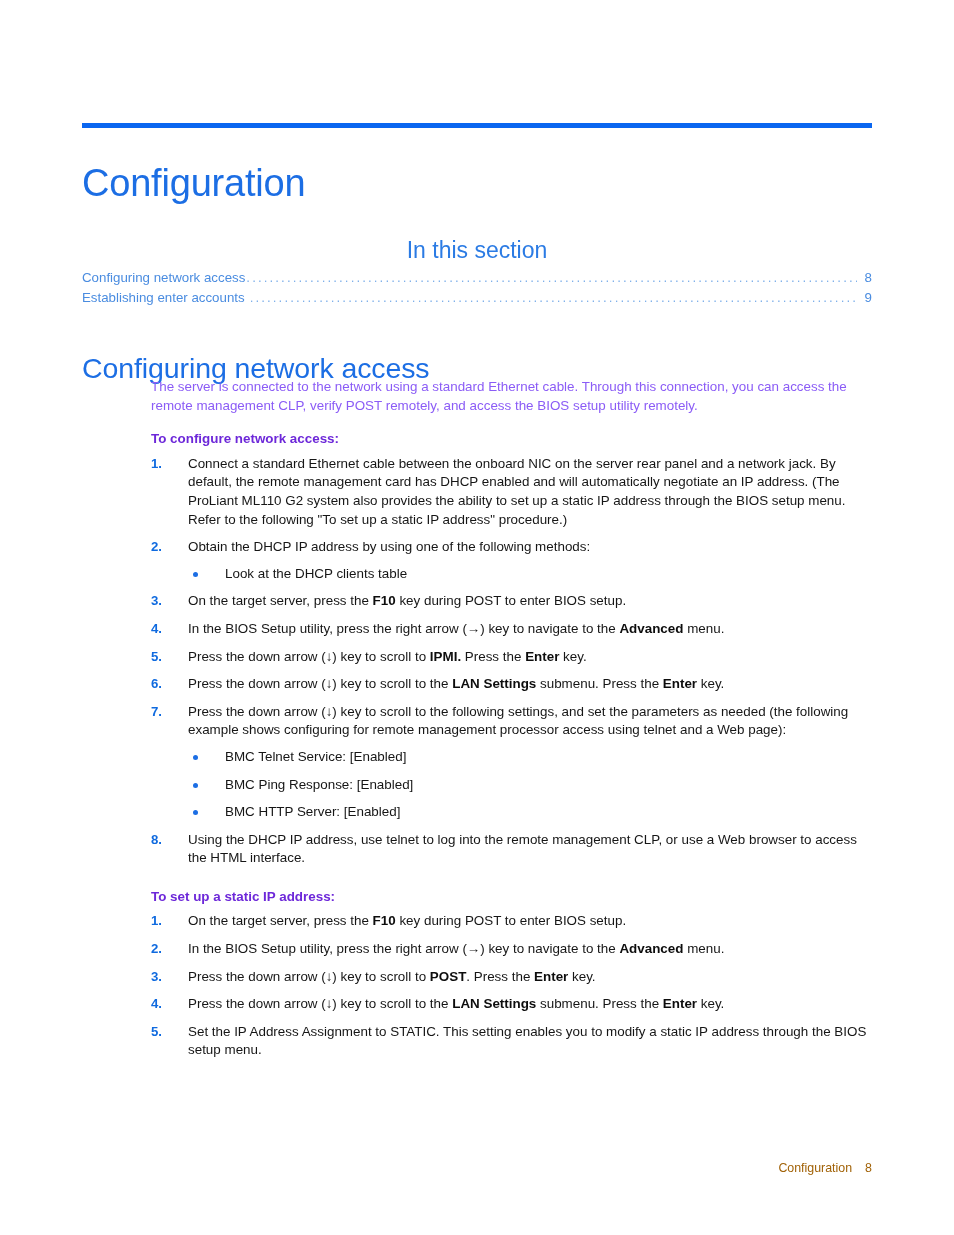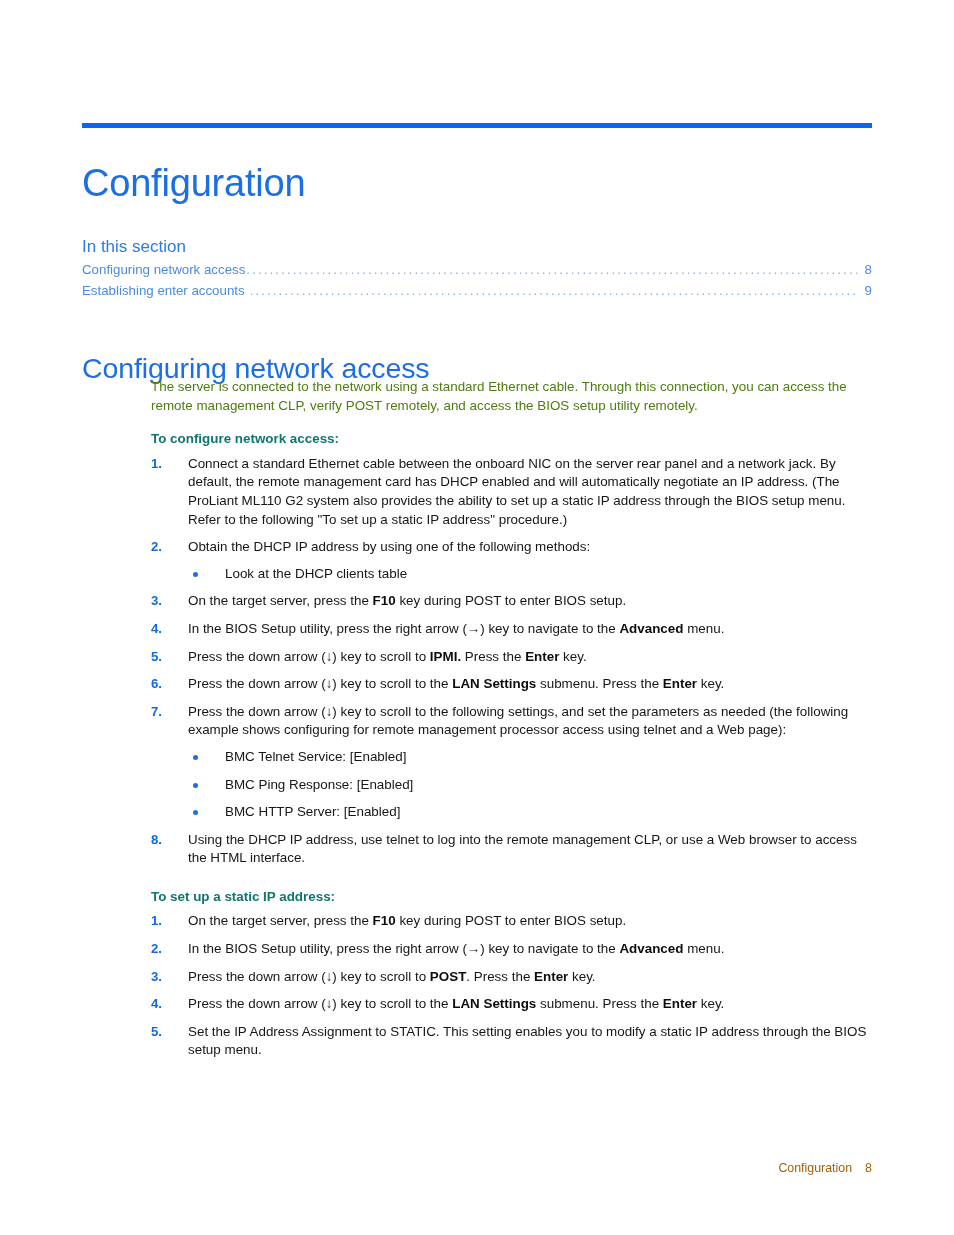--- a/index.html
+++ b/index.html
@@ -48,25 +48,26 @@
   }
 
   
   .toc-block {
     position: absolute;
     left: 82px;
     top: 236px;
     width: 790px;
   }
   .toc-heading {
-    font-size: 17px;
+    font-size: 23px;
     font-weight: 400;
     color: #2B7BE4;
     line-height: 1.25;
     margin-bottom: 3px;
+    text-align: center;
   }
   .toc-row {
     display: flex;
     align-items: flex-end;
     font-size: 13.3px;
     color: #4A8CE0;
     line-height: 20.5px;
     white-space: nowrap;
   }
   .toc-label { flex: 0 0 auto; }
@@ -105,29 +106,29 @@
     position: absolute;
     left: 151px;
     top: 378px;
     width: 721px;
   }
 
   p.para {
     margin: 0;
     font-size: 13.4px;
     line-height: 18.6px;
-    color: #4d7c0f;
+    color: #8b5cf6;
   }
 
   h4.sub-head {
     margin: 15px 0 6px 0;
     font-size: 13.4px;
     font-weight: bold;
     line-height: 18.6px;
-    color: #0f766e;
+    color: #6d28d9;
   }
   h4.sub-head.second { margin-top: 20px; }
 
   ol.steps {
     list-style: none;
     margin: 0;
     padding: 0;
   }
   ol.steps > li {
     position: relative;

